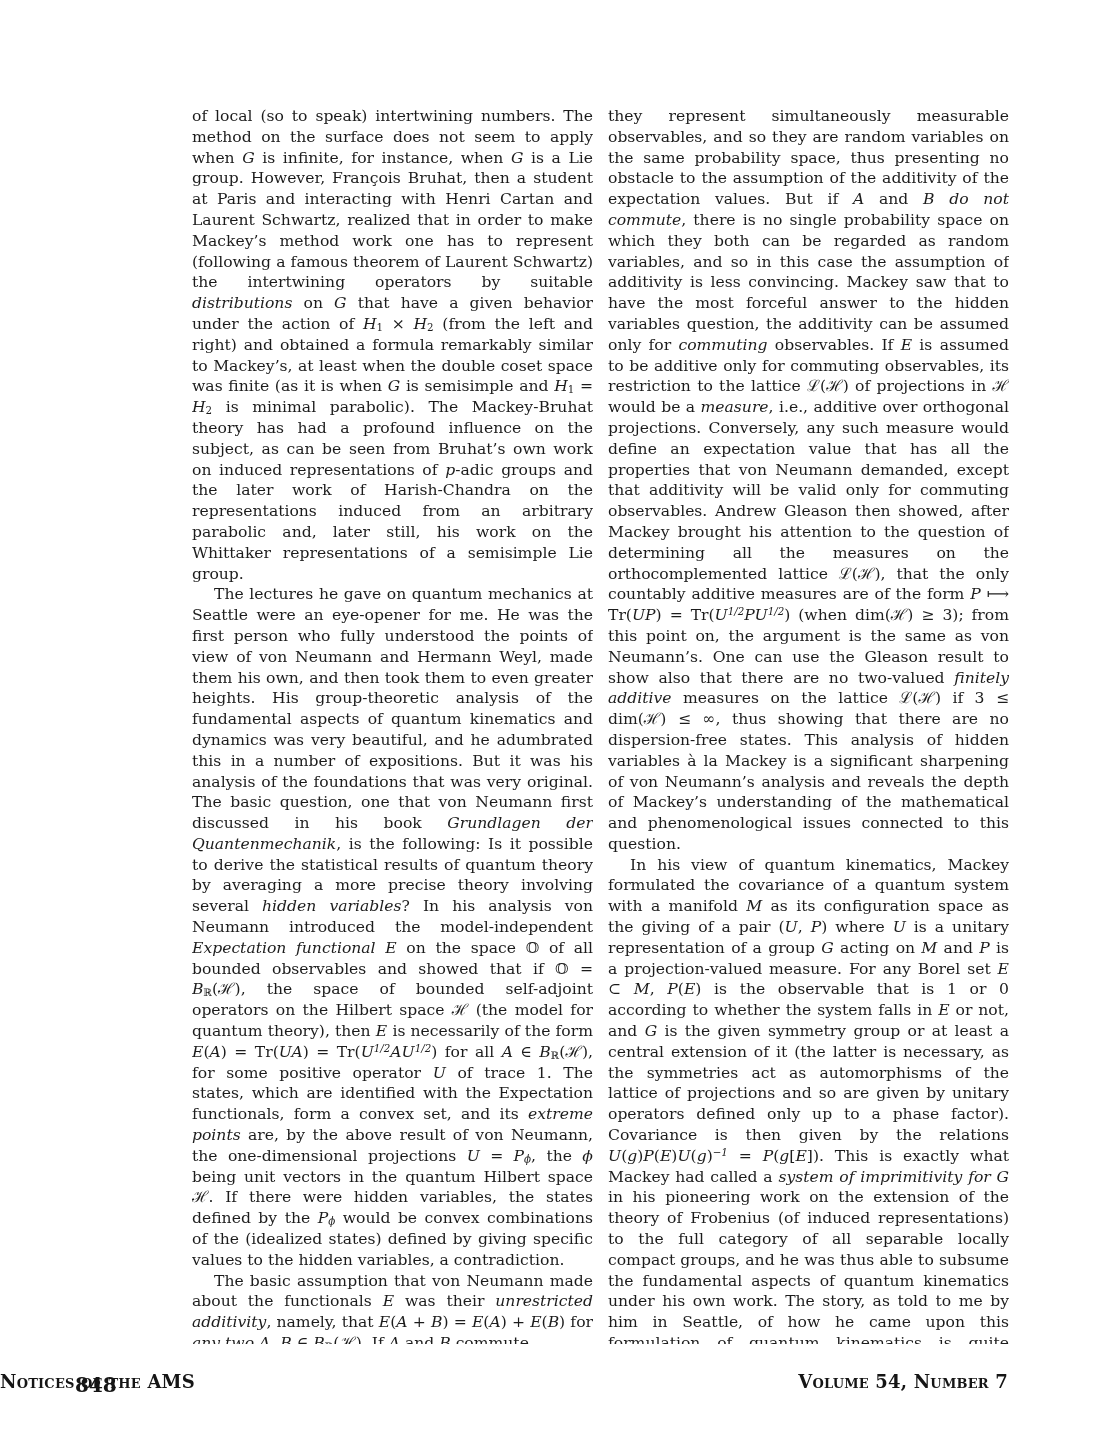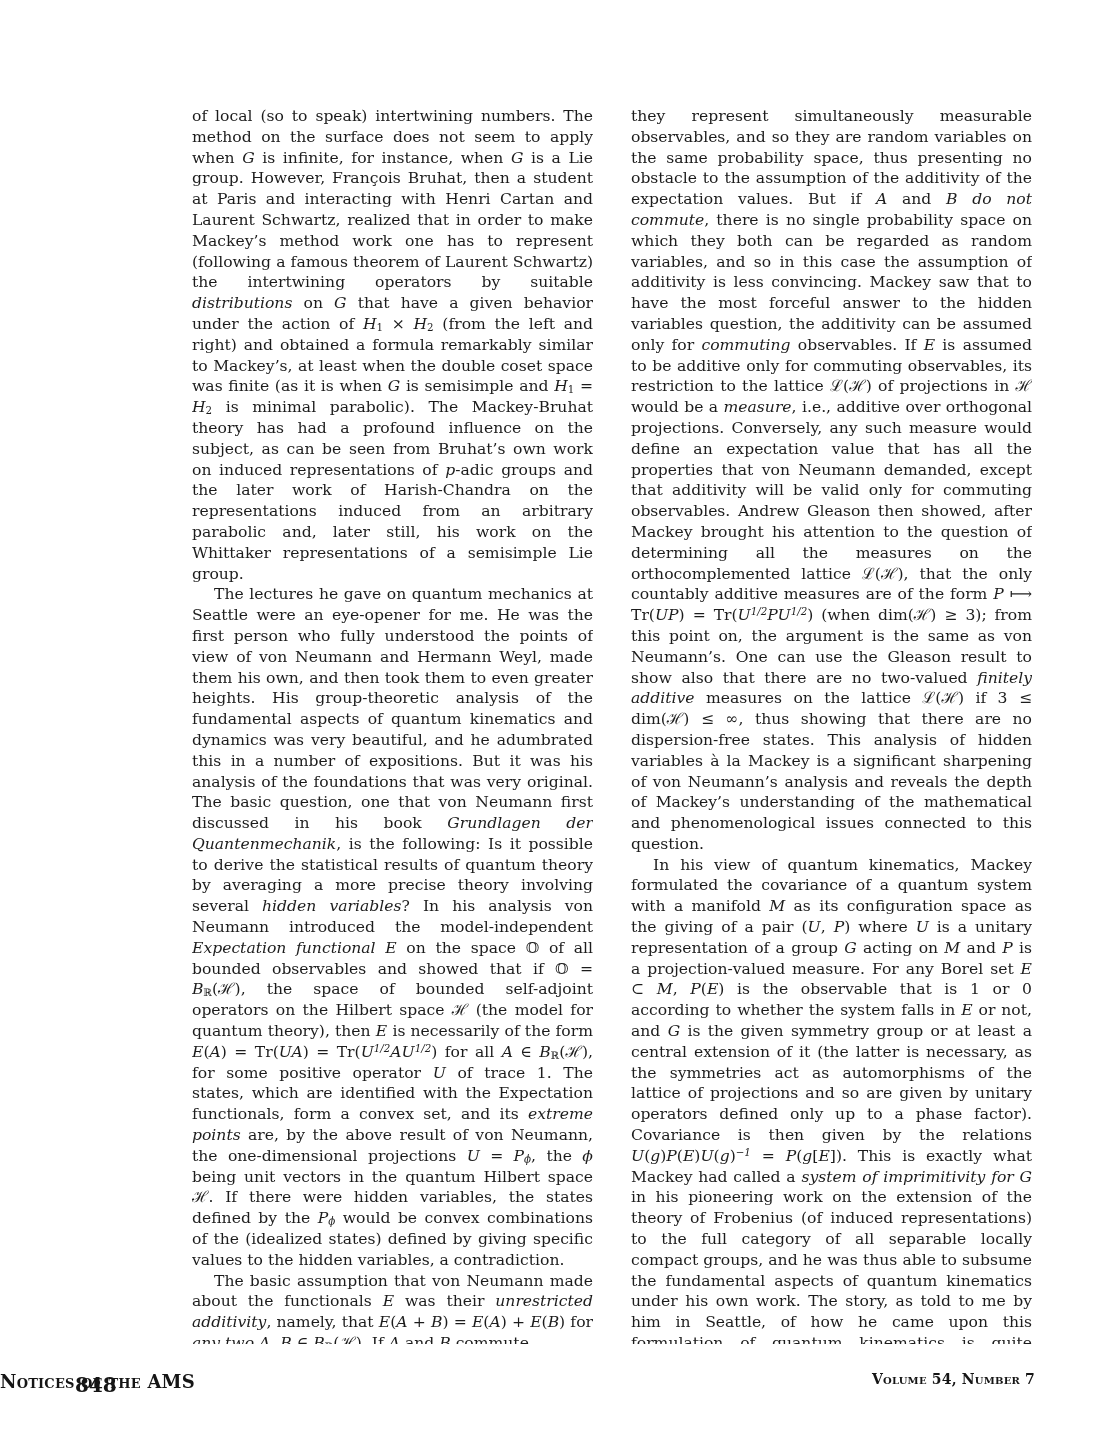--- a/index.html
+++ b/index.html
@@ -6,21 +6,21 @@
   body {
     width: 1100px; height: 1433px;
     position: relative;
     background: #ffffff;
     font-family: "DejaVu Serif", serif;
     color: #1c1c1c;
   }
   .page { position: absolute; inset: 0; }
   .text-wrap {
     position: absolute; left: 192px; top: 106px;
-    display: flex; gap: 38px;
+    display: flex; gap: 15px;
   }
   .col {
     width: 401px; height: 1238px; overflow: hidden;
     font-size: 15.6px; line-height: 20.8px;
     text-align: justify;
     hyphens: auto; -webkit-hyphens: auto;
     overflow-wrap: break-word;
   }
   .col p { margin: 0; }
   .col p.indent { text-indent: 22px; }
@@ -35,23 +35,23 @@
     position: absolute; left: 75px; top: 4px;
     font-size: 20px; font-weight: bold;
   }
   .journal {
     position: absolute; left: 0; top: 2px; width: 1100px;
     text-align: left;
     font-weight: bold; font-variant: small-caps;
     font-size: 18px; letter-spacing: 0.2px;
   }
   .volume {
-    position: absolute; right: 65px; top: 2px;
+    position: absolute; right: 92px; top: 2px;
     font-weight: bold; font-variant: small-caps;
-    font-size: 14px; letter-spacing: 0.2px;
+    font-size: 18px; letter-spacing: 0.2px;
   }
 </style>
 </head>
 <body>
 
 <div class="page">
   <div class="text-wrap">
     <div class="col" lang="en">
         <p class="para">of local (so to speak) intertwining numbers. The method on the surface does not seem to apply when <i>G</i> is infinite, for instance, when <i>G</i> is a Lie group. However, François Bruhat, then a student at Paris and interacting with Henri Cartan and Laurent Schwartz, realized that in order to make Mackey’s method work one has to represent (following a famous theorem of Laurent Schwartz) the intertwining operators by suitable <i>distributions</i> on <i>G</i> that have a given behavior under the action of <i>H</i><sub>1</sub> × <i>H</i><sub>2</sub> (from the left and right) and obtained a formula remarkably similar to Mackey’s, at least when the double coset space was finite (as it is when <i>G</i> is semisimple and <i>H</i><sub>1</sub> = <i>H</i><sub>2</sub> is minimal parabolic). The Mackey-Bruhat theory has had a profound influence on the subject, as can be seen from Bruhat’s own work on induced representations of <i>p</i>-adic groups and the later work of Harish-Chandra on the representations induced from an arbitrary parabolic and, later still, his work on the Whittaker representations of a semisimple Lie group.</p>
         <p class="para indent">The lectures he gave on quantum mechanics at Seattle were an eye-opener for me. He was the first person who fully understood the points of view of von Neumann and Hermann Weyl, made them his own, and then took them to even greater heights. His group-theoretic analysis of the fundamental aspects of quantum kinematics and dynamics was very beautiful, and he adumbrated this in a number of expositions. But it was his analysis of the foundations that was very original. The basic question, one that von Neumann first discussed in his book <i>Grundlagen der Quantenmechanik</i>, is the following: Is it possible to derive the statistical results of quantum theory by averaging a more precise theory involving several <i>hidden variables</i>? In his analysis von Neumann introduced the model-independent <i>Expectation functional E</i> on the space 𝕆 of all bounded observables and showed that if 𝕆 = <i>B</i><sub>ℝ</sub>(ℋ), the space of bounded self-adjoint operators on the Hilbert space ℋ (the model for quantum theory), then <i>E</i> is necessarily of the form <i>E</i>(<i>A</i>) = Tr(<i>UA</i>) = Tr(<i>U</i><sup>1/2</sup><i>AU</i><sup>1/2</sup>) for all <i>A</i> ∈ <i>B</i><sub>ℝ</sub>(ℋ), for some positive operator <i>U</i> of trace 1. The states, which are identified with the Expectation functionals, form a convex set, and its <i>extreme points</i> are, by the above result of von Neumann, the one-dimensional projections <i>U</i> = <i>P</i><sub><i>ϕ</i></sub>, the <i>ϕ</i> being unit vectors in the quantum Hilbert space ℋ. If there were hidden variables, the states defined by the <i>P</i><sub><i>ϕ</i></sub> would be convex combinations of the (idealized states) defined by giving specific values to the hidden variables, a contradiction.</p>

